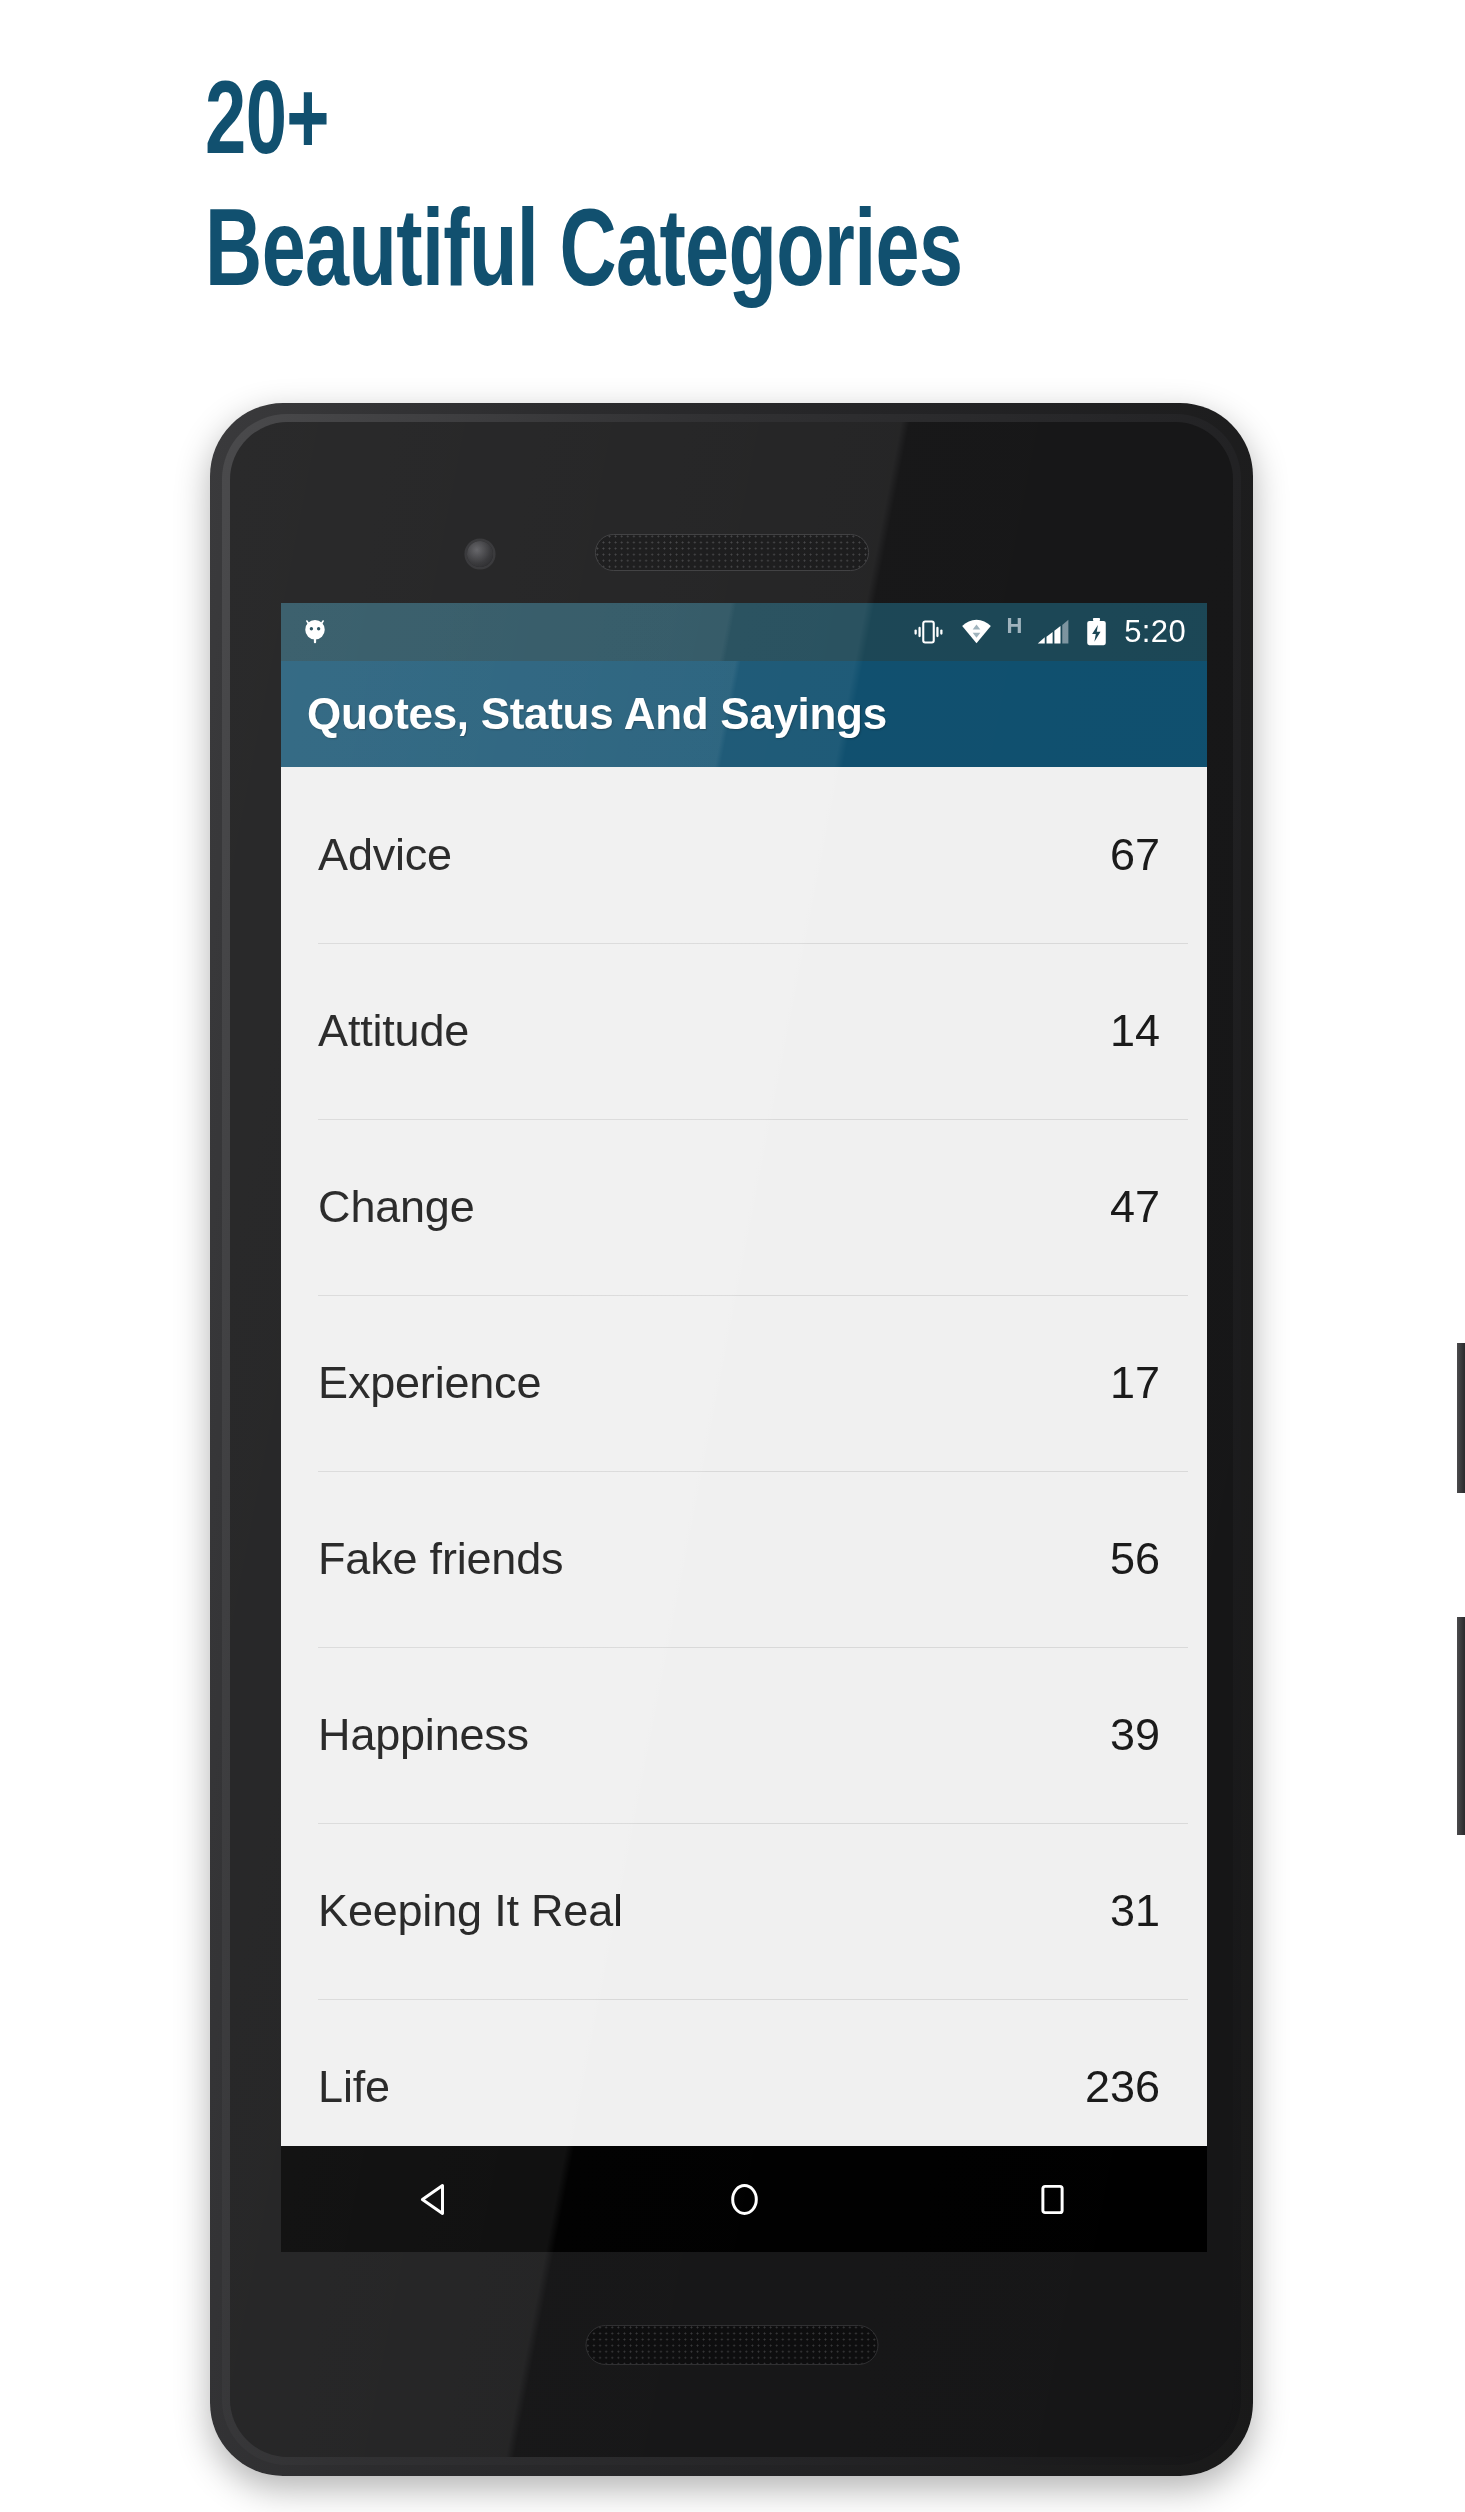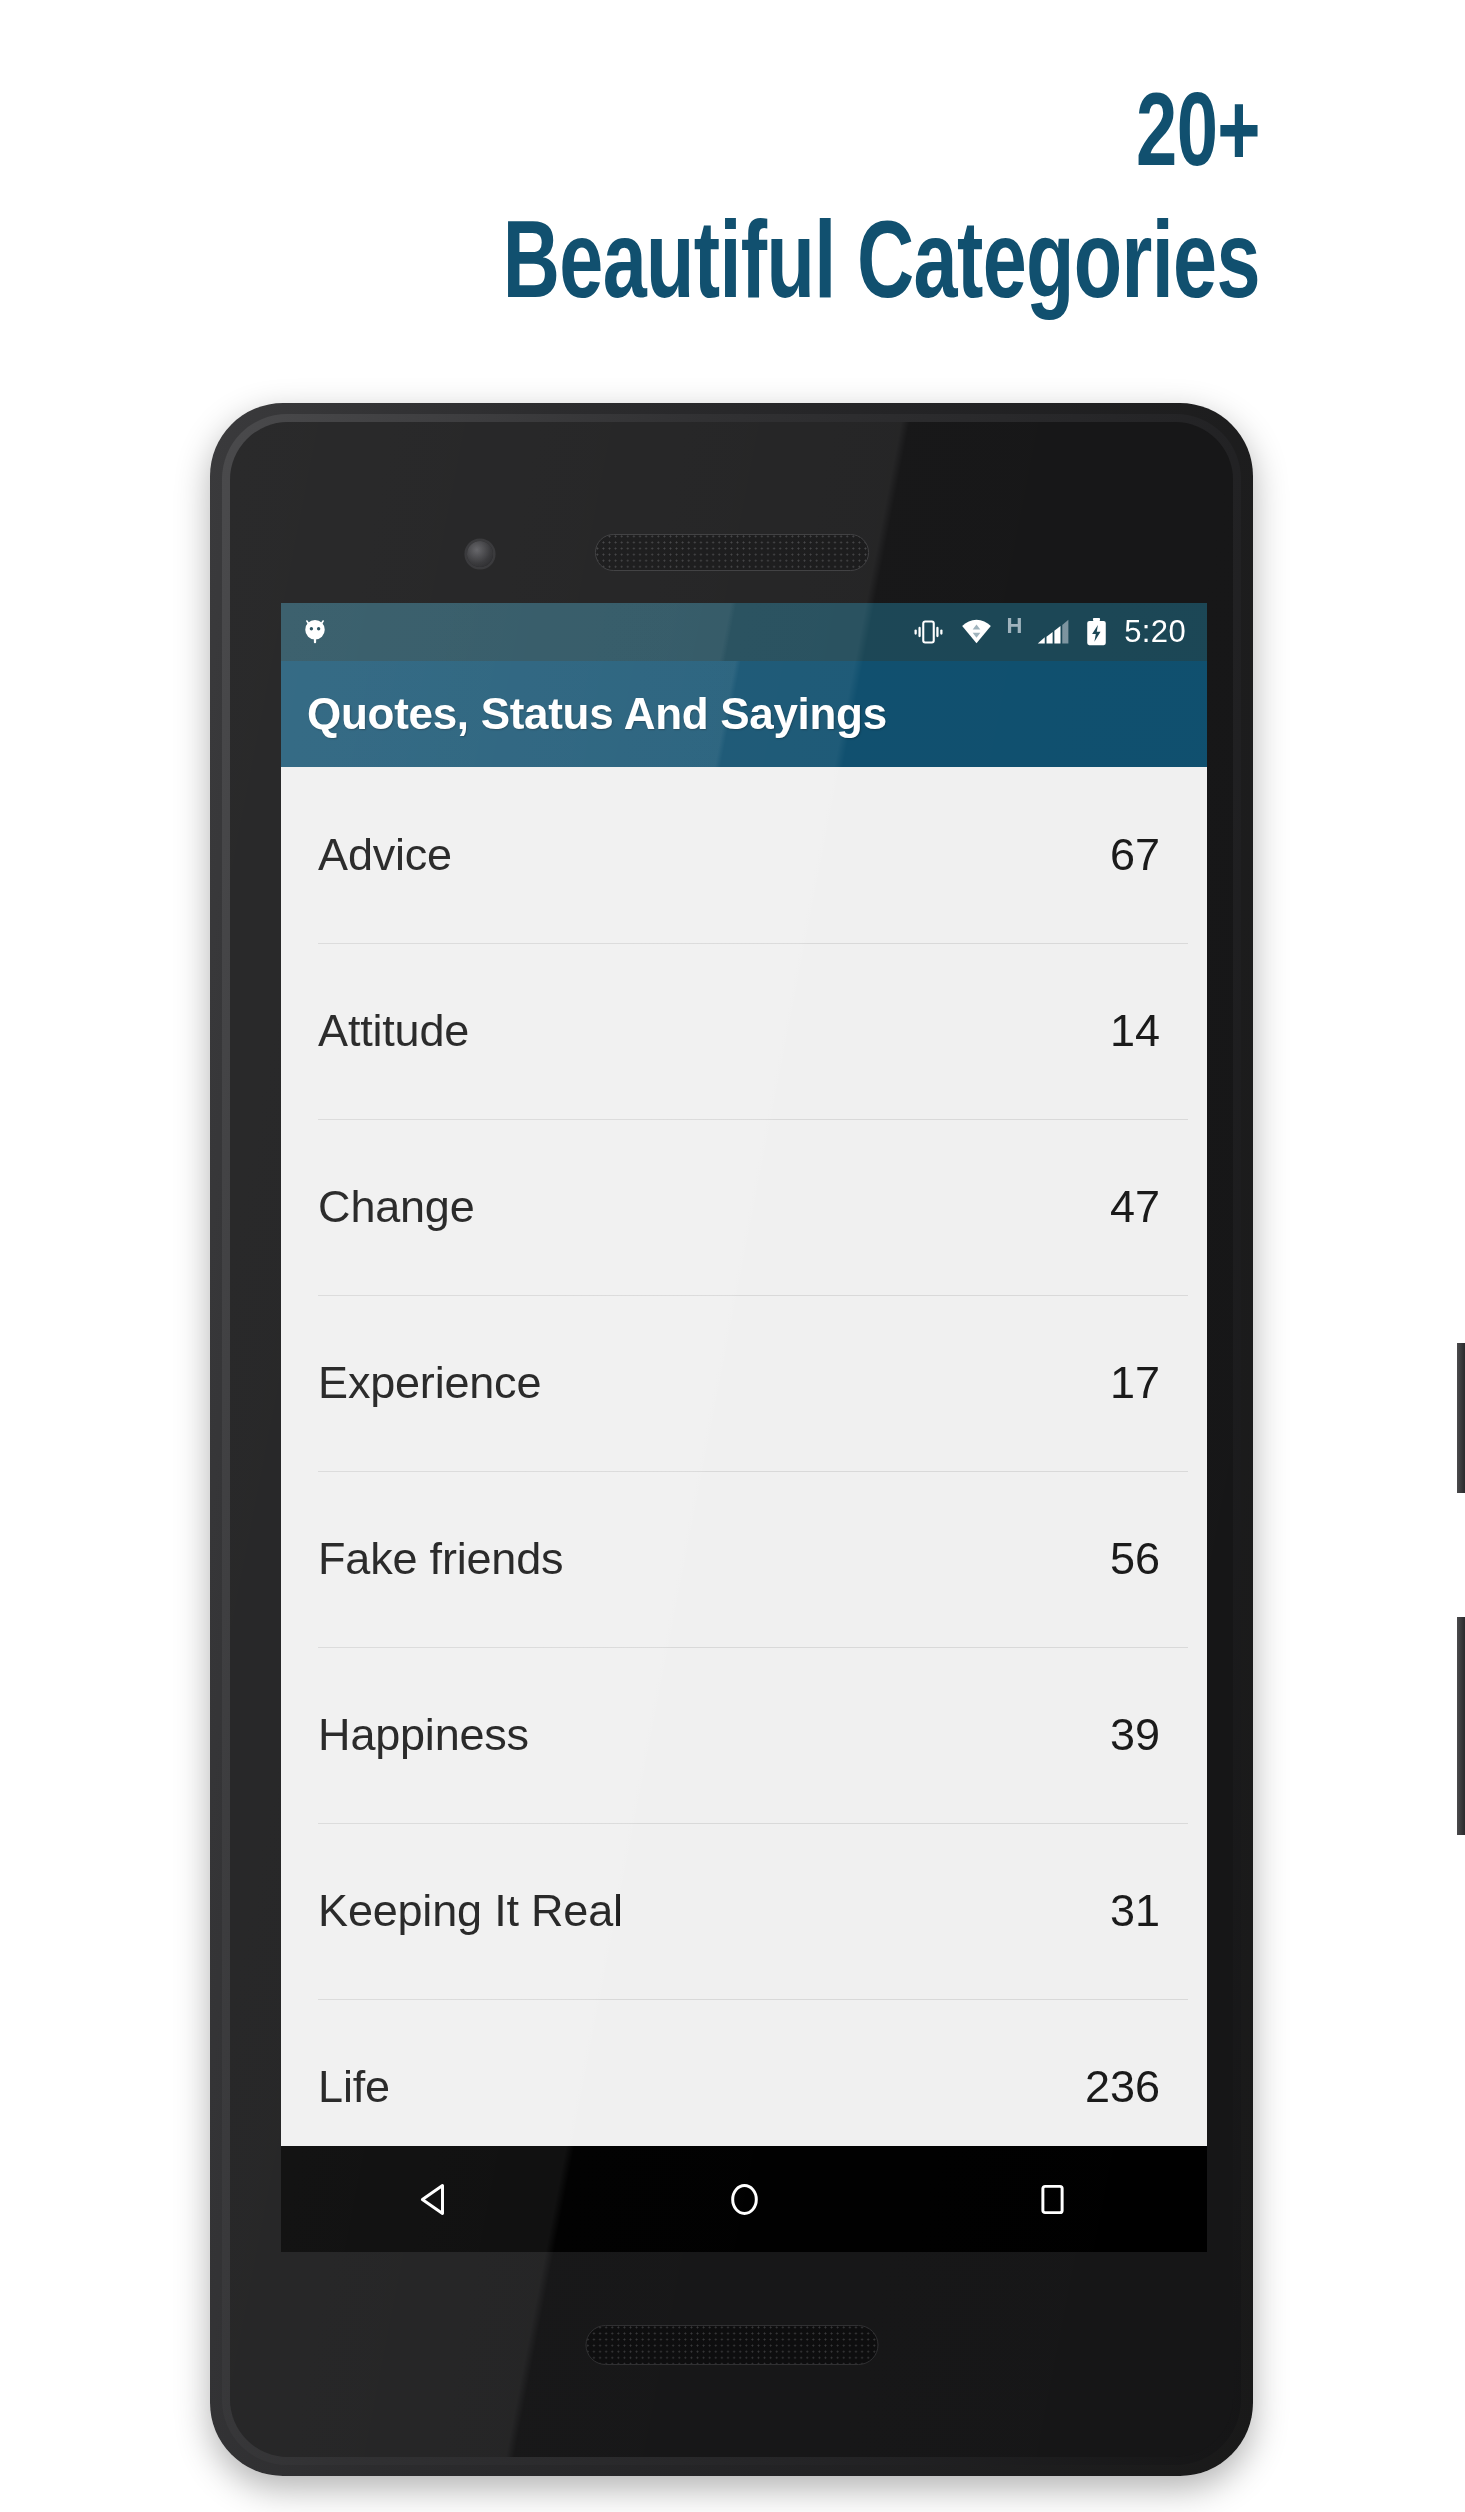--- a/index.html
+++ b/index.html
@@ -7,22 +7,22 @@
   html, body {
     width:1465px; height:2512px;
     background:#ffffff;
     font-family:"Liberation Sans", sans-serif;
     overflow:hidden;
   }
 
   
   .headline-block{
     position:absolute;
-    top:76px; left:0; width:1465px;
-    text-align:right;
+    top:64px; left:0; width:1465px;
+    text-align:left;
   }
   .headline-line{
     color:#11506f;
     font-family:"Liberation Sans", sans-serif;
     font-weight:bold;
     letter-spacing:-0.9px;
     transform:scaleX(0.72);
     transform-origin:center center;
     white-space:nowrap;
     text-shadow:1.7px 1.7px 0 rgba(255,255,255,.85);

